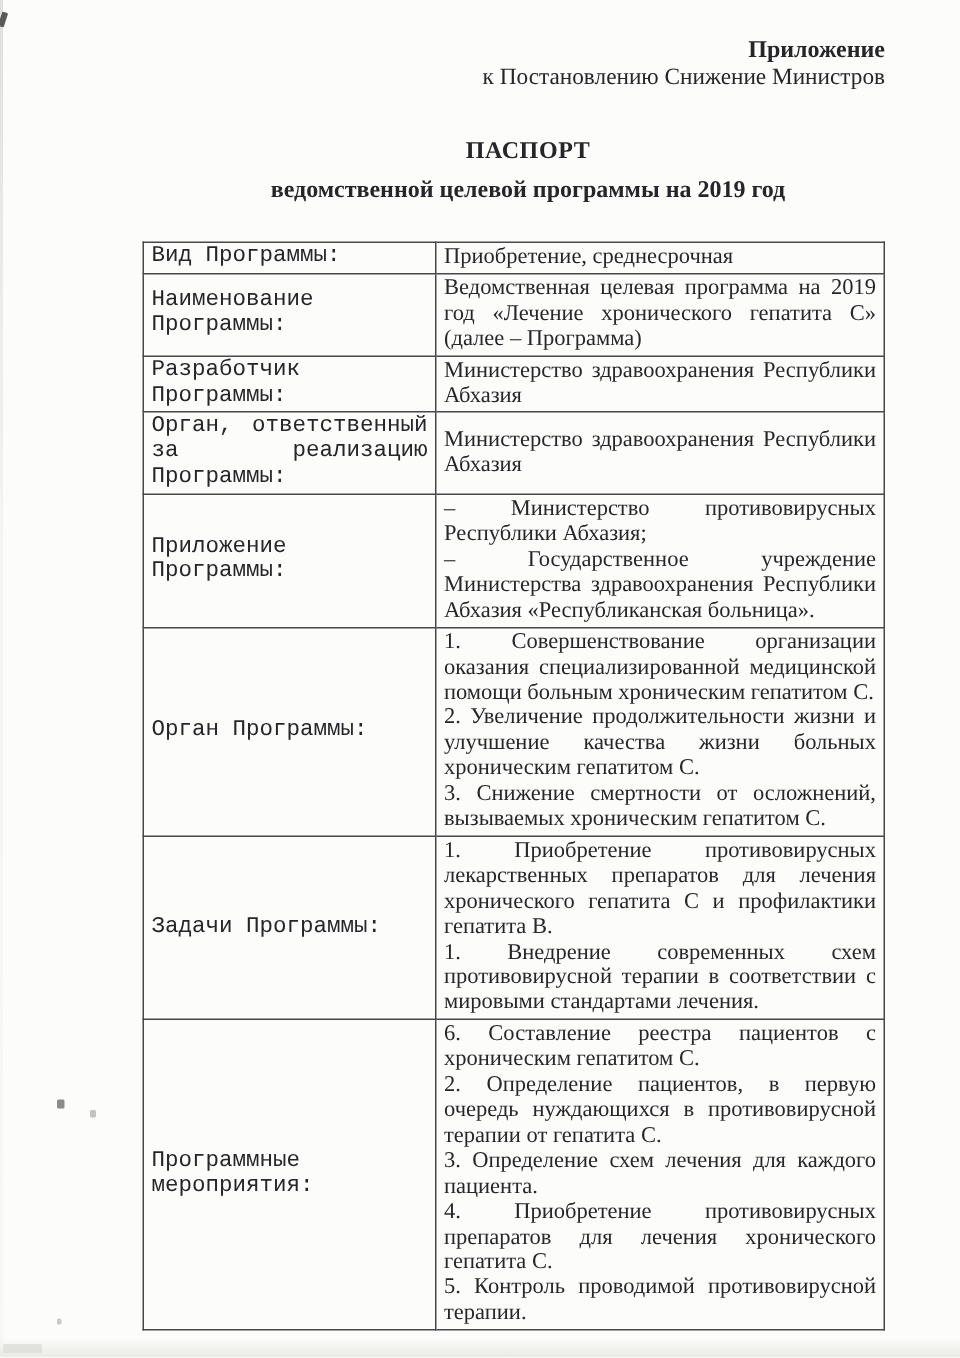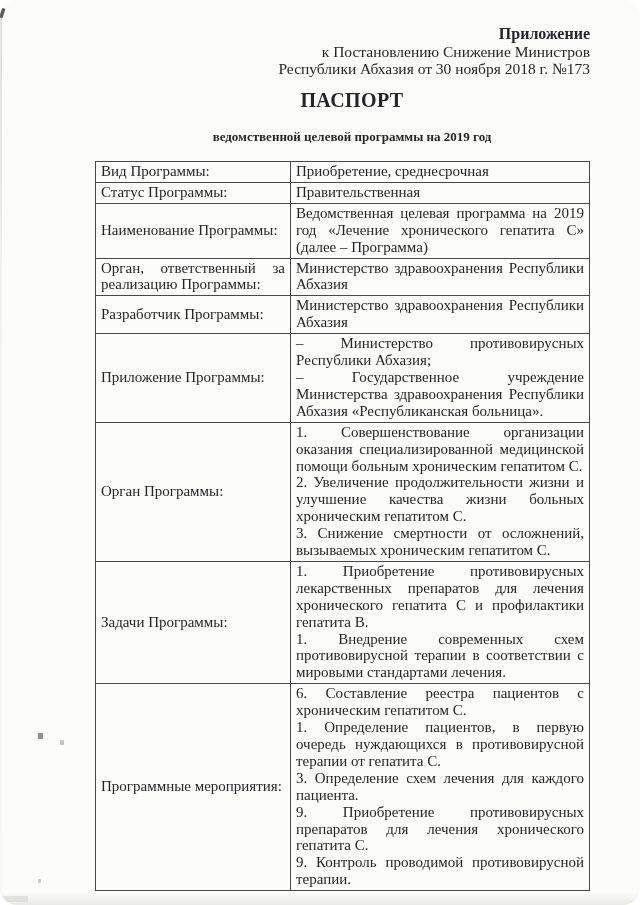--- a/index.html
+++ b/index.html
@@ -6,21 +6,20 @@
   body { background: #ffffff; }
 
   .page {
     position: relative;
     width: 640px;
     height: 905px;
     background: #fcfcfa;
     font-family: "Liberation Serif", "DejaVu Serif", serif;
     color: #26262a;
     overflow: hidden;
-    border-radius: 17px;
   }
 
   
   .left-edge-line {
     position: absolute; left: 0; top: 0; width: 2px; height: 905px;
     background: linear-gradient(to bottom, #c9c9c7, #eeeeec 40%, #f3f3f1);
     opacity: .55;
   }
   .bottom-band {
     position: absolute; left: 0; bottom: 0; width: 640px; height: 13px;
@@ -42,61 +41,60 @@
     white-space: nowrap;
   }
   .header-block .appendix { font-weight: bold; font-size: 16px; }
 
   .title-block {
     position: absolute;
     top: 92px; left: 95px; width: 514px;
     text-align: center;
     font-weight: bold;
   }
-  .title-main { font-size: 20px; line-height: 17px; margin-bottom: 19px; letter-spacing: .4px; }
-  .title-sub  { font-size: 13px; line-height: 18px; }
+  .title-main { font-size: 16px; line-height: 17px; margin-bottom: 9px; letter-spacing: .4px; }
+  .title-sub  { font-size: 16px; line-height: 18px; }
 
   table.passport {
     position: absolute;
     top: 161px; left: 95px;
     width: 494px;
     border-collapse: collapse;
     table-layout: fixed;
   }
   table.passport col.c-label { width: 195px; }
   table.passport col.c-value { width: 299px; }
   table.passport td {
     border: 1px solid #46484b;
     font-size: 15px;
     line-height: 16.9px;
     padding: 1px 5px 2px 5px;
     vertical-align: middle;
     overflow: hidden;
   }
-  td.label-cell { text-align: left; }
+  td.label-cell { text-align: left; font-family: Liberation Mono, monospace; }
   td.label-cell .label-text { text-align: justify; }
   td.value-cell .para { text-align: justify; }
 </style>
 </head>
 <body>
 
 <div class="page">
 
   <div class="left-edge-line"></div>
   <div class="bottom-band"></div>
   <div class="speck speck-a"></div>
   <div class="speck speck-b"></div>
   <div class="speck speck-c"></div>
   <div class="speck speck-d"></div>
   <div class="speck speck-e"></div>
 
   <div class="header-block">
     <div class="appendix">Приложение</div>
     <div>к Постановлению Снижение Министров</div>
-    <div>Республики Абхазия от 30 ноября 2018 г. №173</div>
   </div>
 
   <div class="title-block">
     <div class="title-main">ПАСПОРТ</div>
     <div class="title-sub">ведомственной целевой программы на 2019 год</div>
   </div>
 
   <table class="passport">
     <colgroup>
       <col class="c-label">
@@ -106,45 +104,37 @@
         <tr>
           <td class="label-cell">
             <div class="label-text">Вид Программы:</div>
           </td>
           <td class="value-cell">
             <div class="para">Приобретение, среднесрочная</div>
           </td>
         </tr>
         <tr>
           <td class="label-cell">
-            <div class="label-text">Статус Программы:</div>
-          </td>
-          <td class="value-cell">
-            <div class="para">Правительственная</div>
-          </td>
-        </tr>
-        <tr>
-          <td class="label-cell">
             <div class="label-text">Наименование Программы:</div>
           </td>
           <td class="value-cell">
             <div class="para">Ведомственная целевая программа на 2019 год «Лечение хронического гепатита С» (далее – Программа)</div>
           </td>
         </tr>
         <tr>
           <td class="label-cell">
-            <div class="label-text">Орган, ответственный за реализацию Программы:</div>
+            <div class="label-text">Разработчик Программы:</div>
           </td>
           <td class="value-cell">
             <div class="para">Министерство здравоохранения Республики Абхазия</div>
           </td>
         </tr>
         <tr>
           <td class="label-cell">
-            <div class="label-text">Разработчик Программы:</div>
+            <div class="label-text">Орган, ответственный за реализацию Программы:</div>
           </td>
           <td class="value-cell">
             <div class="para">Министерство здравоохранения Республики Абхазия</div>
           </td>
         </tr>
         <tr>
           <td class="label-cell">
             <div class="label-text">Приложение Программы:</div>
           </td>
           <td class="value-cell">
@@ -170,22 +160,22 @@
             <div class="para">1. Приобретение противовирусных лекарственных препаратов для лечения хронического гепатита С и профилактики гепатита В.</div>
             <div class="para">1. Внедрение современных схем противовирусной терапии в соответствии с мировыми стандартами лечения.</div>
           </td>
         </tr>
         <tr>
           <td class="label-cell">
             <div class="label-text">Программные мероприятия:</div>
           </td>
           <td class="value-cell">
             <div class="para">6. Составление реестра пациентов с хроническим гепатитом С.</div>
-            <div class="para">1. Определение пациентов, в первую очередь нуждающихся в противовирусной терапии от гепатита С.</div>
+            <div class="para">2. Определение пациентов, в первую очередь нуждающихся в противовирусной терапии от гепатита С.</div>
             <div class="para">3. Определение схем лечения для каждого пациента.</div>
-            <div class="para">9. Приобретение противовирусных препаратов для лечения хронического гепатита С.</div>
-            <div class="para">9. Контроль проводимой противовирусной терапии.</div>
+            <div class="para">4. Приобретение противовирусных препаратов для лечения хронического гепатита С.</div>
+            <div class="para">5. Контроль проводимой противовирусной терапии.</div>
           </td>
         </tr>
       </tbody>
   </table>
 
 </div>
 
 </body></html>

